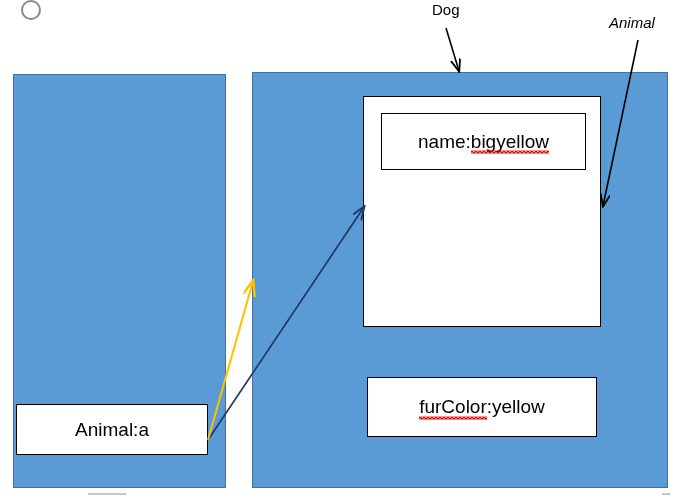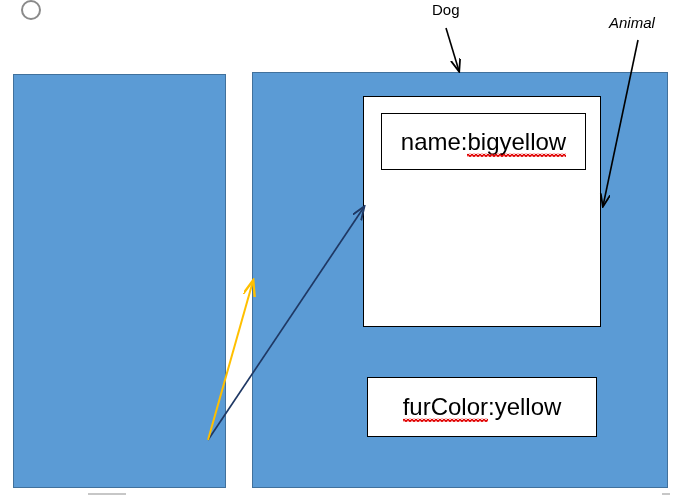--- a/index.html
+++ b/index.html
@@ -72,21 +72,21 @@
   }
 
   
   .box-text {
     position: absolute;
     left: 0;
     right: 0;
     top: 50%;
     transform: translateY(-50%);
     text-align: center;
-    font-size: 24px;
+    font-size: 19px;
     color: #000000;
     line-height: 1.1;
     white-space: nowrap;
   }
   .spell {
     position: relative;
     display: inline-block;
   }
   .spell::after {
     content: "";
@@ -165,20 +165,23 @@
   <div class="white-box" id="box-dog-outer"></div>
 
   <div class="white-box" id="box-name">
     <div class="box-text"><span>name:</span><span class="spell">bigyellow</span></div>
   </div>
 
   <div class="white-box" id="box-furcolor">
     <div class="box-text"><span class="spell">furColor</span><span>:yellow</span></div>
   </div>
 
+  <div class="white-box" id="box-animal-a">
+    <div class="box-text">Animal:a</div>
+  </div>
 
   <div class="annot-label" id="label-dog">Dog</div>
   <div class="annot-label" id="label-animal">Animal</div>
 
   <svg id="arrow-layer" viewBox="0 0 674 498" xmlns="http://www.w3.org/2000/svg">
     <defs>
       <marker id="head-black" markerWidth="9" markerHeight="9" refX="7.5" refY="3" orient="auto" markerUnits="strokeWidth">
         <path d="M0,0 L8,3 L0,6" fill="none" stroke="#000000" stroke-width="1.1"></path>
       </marker>
       <marker id="head-navy" markerWidth="9" markerHeight="9" refX="7.5" refY="3" orient="auto" markerUnits="strokeWidth">

